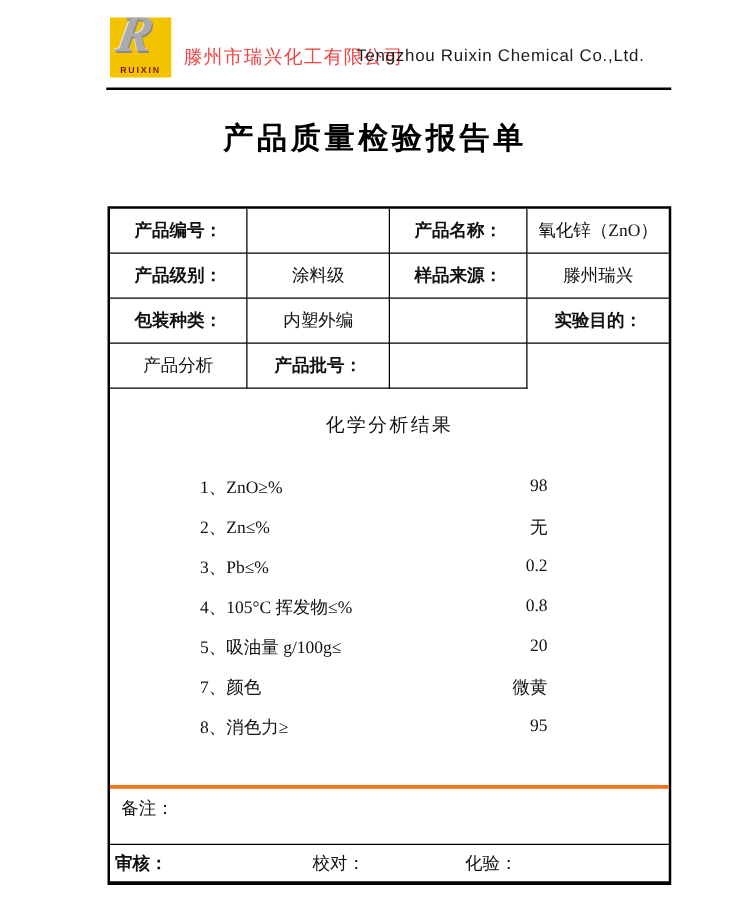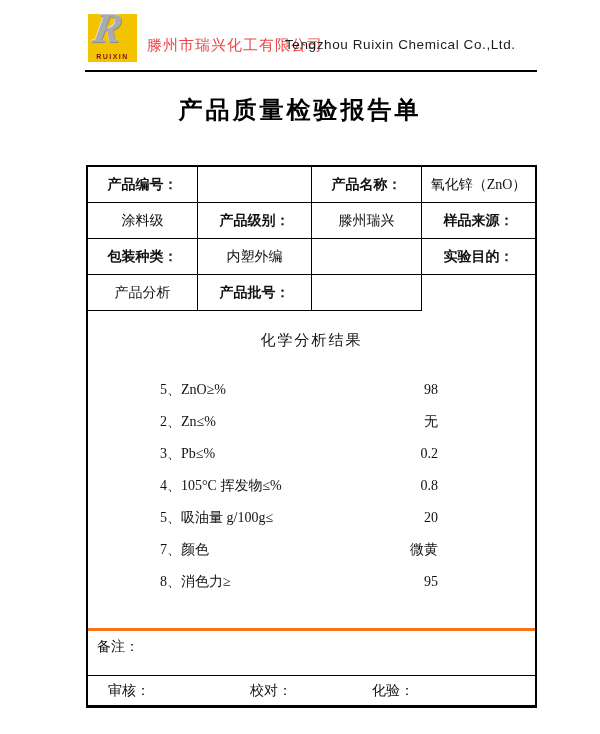--- a/index.html
+++ b/index.html
@@ -60,21 +60,21 @@
   .analysis-item{
     height:32px;display:flex;align-items:center;justify-content:space-between;
     padding-left:72px;padding-right:97px;font-size:14px;
   }
   .remarks-row{
     box-sizing:border-box;height:45px;border-bottom:1px solid #000;
     padding:7px 9px;font-size:14px;
   }
   .sign-row{position:relative;height:29px;font-size:14px;}
   .sig{position:absolute;top:50%;transform:translateY(-50%);}
-  .sig1{left:20px;}.sig2{left:162px;}.sig3{left:284px;}
+  .sig1{left:4px;font-weight:bold;}.sig2{left:162px;}.sig3{left:284px;}
 </style>
 </head>
 <body>
 
 <div class="page">
 
   <div>
     <div class="logo">
       <div class="logo-r">R</div>
       <div class="logo-brand">RUIXIN</div>
@@ -88,40 +88,40 @@
   <div class="title">产品质量检验报告单</div>
 
   <div class="report-table">
 
     <div class="info-grid">
       <div class="cell lab">产品编号：</div>
       <div class="cell val"></div>
       <div class="cell lab">产品名称：</div>
       <div class="cell val">氧化锌（ZnO）</div>
 
+      <div class="cell lab">产品级别：</div>
       <div class="cell val">涂料级</div>
-      <div class="cell lab">产品级别：</div>
+      <div class="cell lab">样品来源：</div>
       <div class="cell val">滕州瑞兴</div>
-      <div class="cell lab">样品来源：</div>
 
       <div class="cell lab">包装种类：</div>
       <div class="cell val">内塑外编</div>
       <div class="cell val"></div>
 
       <div class="cell lab">实验目的：</div>
       <div class="cell val">产品分析</div>
       <div class="cell lab">产品批号：</div>
       <div class="cell val"></div>
     </div>
 
     <div class="analysis">
       <div class="analysis-heading">化学分析结果</div>
       <div class="analysis-list">
         <div class="analysis-item">
-          <span>5、ZnO≥%</span>
+          <span>1、ZnO≥%</span>
           <span>98</span>
         </div>
         <div class="analysis-item">
           <span>2、Zn≤%</span>
           <span>无</span>
         </div>
         <div class="analysis-item">
           <span>3、Pb≤%</span>
           <span>0.2</span>
         </div>

